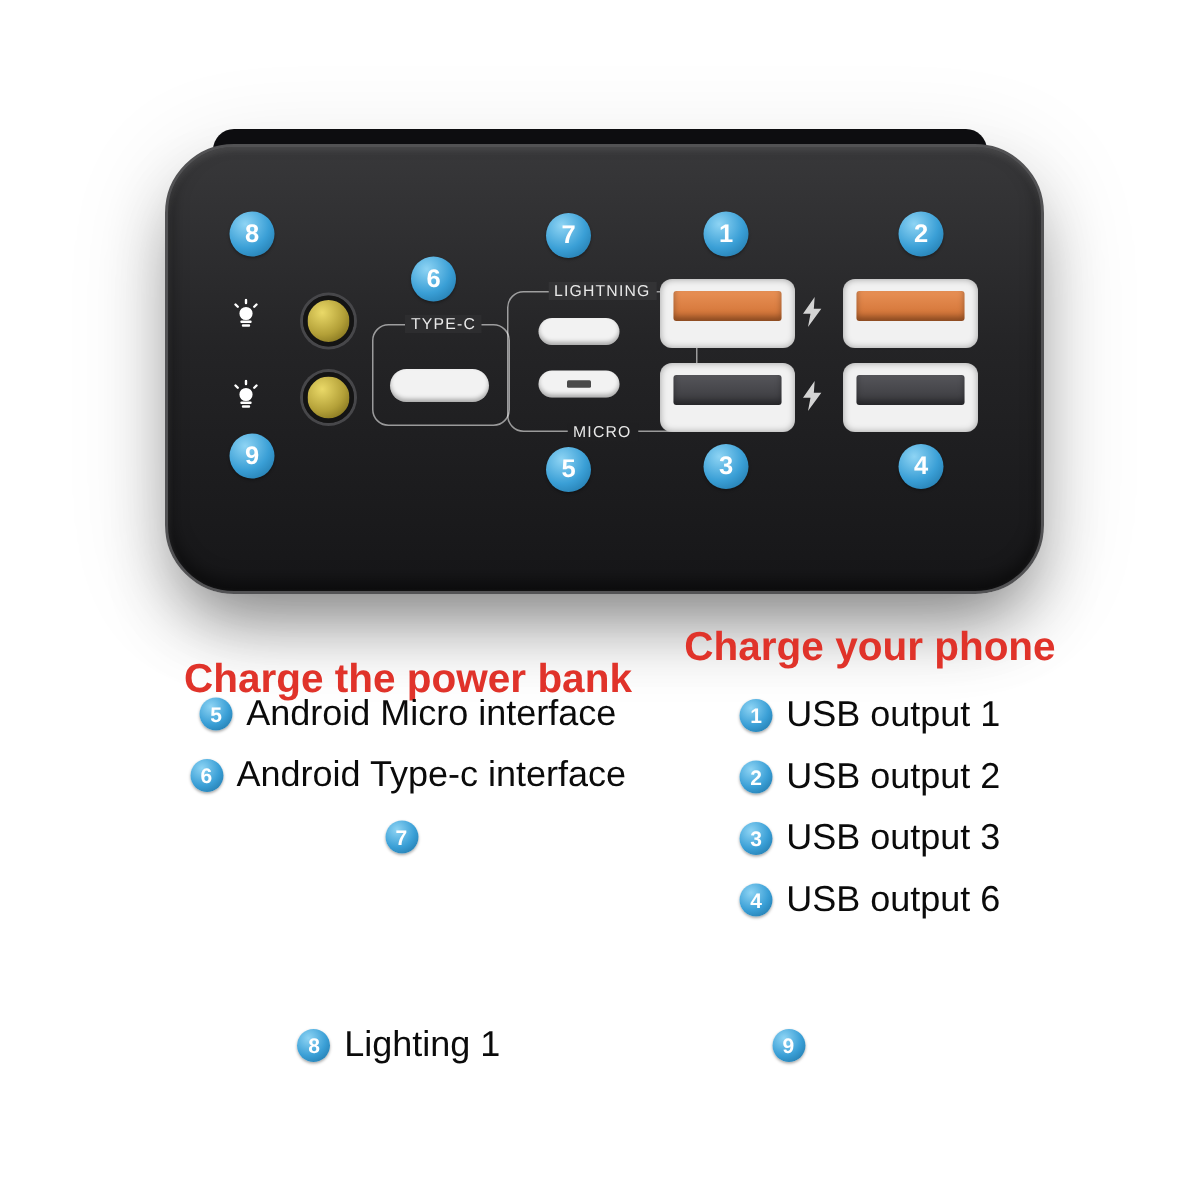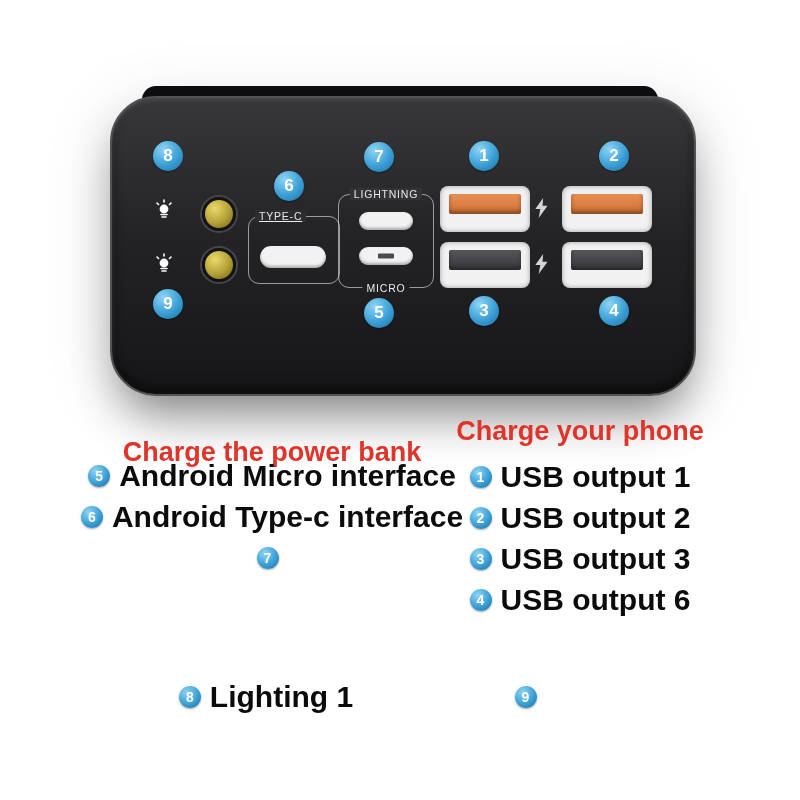--- a/index.html
+++ b/index.html
@@ -61,21 +61,21 @@
   .dbadge { position:absolute; width:30px; height:30px; font-size:17px; }
   .tbadge { width:22px; height:22px; font-size:14px; flex:0 0 22px; margin-right:9px; }
 
   
   .sec-title {
     position:absolute; height:32px; text-align:center;
     font-size:27px; font-weight:bold; color:var(--title-red);
   }
   .rows { position:absolute; }
   .row { display:flex; align-items:center; justify-content:center; height:32px; margin-bottom:9px; }
-  .row-label { font-size:30px; font-weight:bold; color:#0b0b0b; white-space:nowrap; }
+  .row-label { font-size:24px; font-weight:normal; color:#0b0b0b; white-space:nowrap; }
 </style>
 </head>
 <body>
 
 <div class="page">
 
   <div class="device-top"></div>
   <div class="device-body">
 
     <svg class="lamp" style="left:42px; top:101px;" viewBox="0 0 20 20">
@@ -90,25 +90,25 @@
         <path d="M10 3V1M4.5 5.5L3 4M15.5 5.5L17 4"></path>
         <circle cx="10" cy="10" r="3.6" fill="#ffffff"></circle>
         <path d="M7 15.5h6M8 18h4"></path>
       </g>
     </svg>
 
     <div class="led" style="left:90px; top:99px;"></div>
     <div class="led" style="left:90px; top:150px;"></div>
 
     <div class="group" style="left:136px; top:118px; width:90px; height:66px;">
-      <span class="group-label" style="top:-7px; left:6px; background:#2d2d2f;text-decoration:underline;">TYPE-C</span>
+      <span class="group-label" style="top:-7px; left:21px; background:#2d2d2f;">TYPE-C</span>
       <div class="pill" style="left:11px; top:29px; width:66px; height:22px;"></div>
     </div>
 
-    <div class="group" style="left:226px; top:96px; width:94px; height:92px;">
+    <div class="group" style="left:226px; top:96px; width:94px; height:92px;padding-left:31px;">
       <span class="group-label" style="top:-7px; left:50%; transform:translateX(-50%); background:#333335;">LIGHTNING</span>
       <div class="pill" style="left:20px; top:17px; width:54px; height:18px; border-radius:9px;"></div>
       <div class="pill" style="left:20px; top:52px; width:54px; height:18px; border-radius:9px;">
         <span class="micro-chip"></span>
       </div>
       <span class="group-label" style="bottom:-7px; left:50%; transform:translateX(-50%); background:#1f1f21;">MICRO</span>
     </div>
 
     <div class="usb" style="left:328px; top:88px;">
       <div class="tongue orange"></div>

